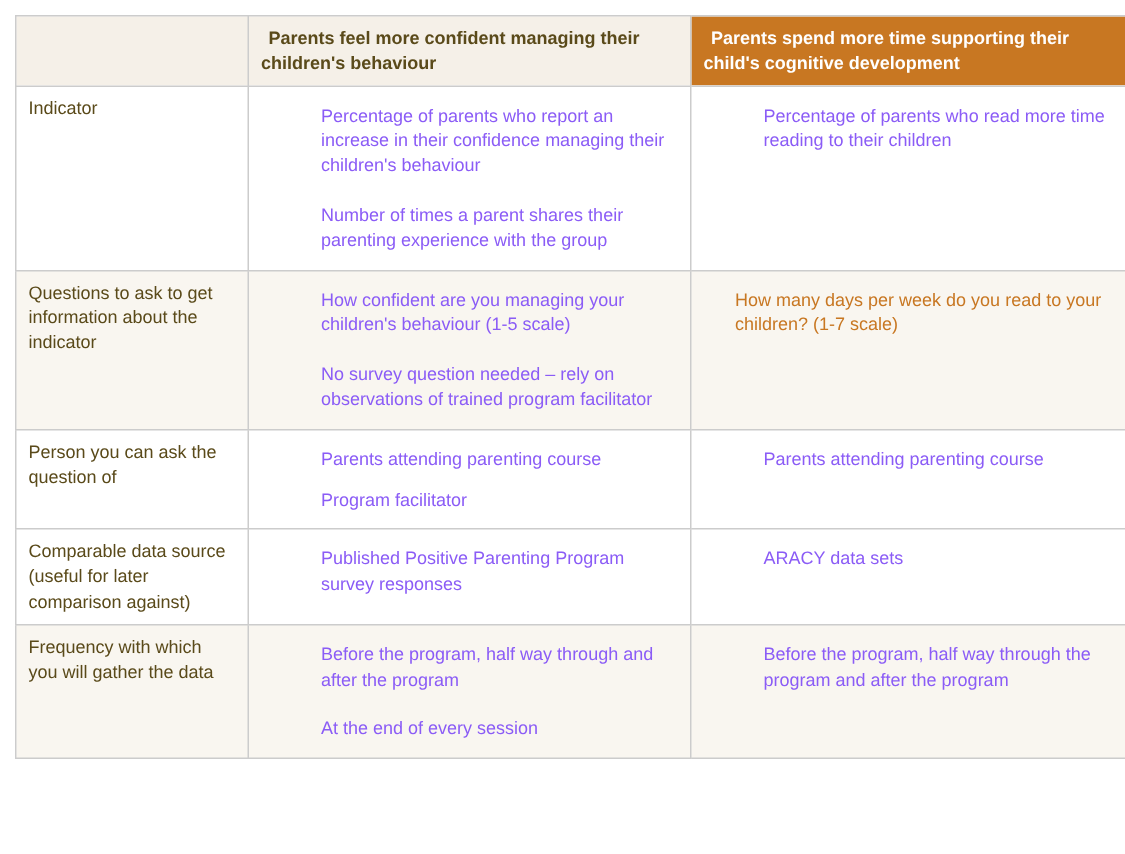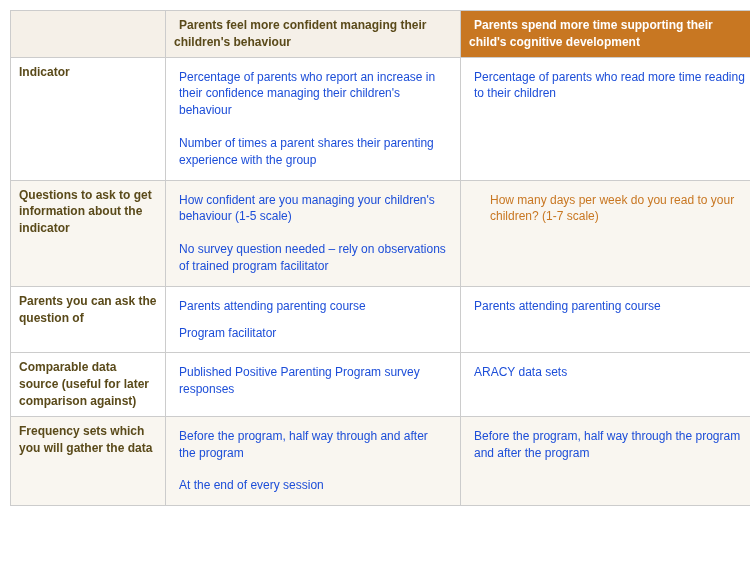--- a/index.html
+++ b/index.html
@@ -17,37 +17,38 @@
     col.col1 { width: 155px; }
     col.col2 { width: 295px; }
     col.col3 { width: 300px; }
     td {
       border: 1px solid #ccc;
       padding: 6px 8px;
       vertical-align: top;
       line-height: 1.4;
     }
     .row-label {
-      font-weight: bold;
+      font-weight: normal;
       color: #5a4a1a;
       background: #f5f0e8;
     }
     .header-col2 {
       font-weight: bold;
       color: #5a4a1a;
       background: #f5f0e8;
     }
     .header-col3 {
       font-weight: bold;
       color: #fff;
       background: #c87722;
       margin-left: 40px;
     }
     .cell-text {
-      color: #1d4ed8;
+      color: #8b5cf6;
+      margin-left: 35px;
     }
     .cell-orange {
       color: #c87722;
       margin-left: 16px;
     }
     .row-shaded td {
       background: #f9f6f0;
     }
     .row-white td {
       background: #fff;
@@ -92,21 +93,21 @@
       <td>
         <div class="cell-text">How confident are you managing your children's behaviour (1-5 scale)</div>
         <div class="cell-text" style="margin-top:6px;">No survey question needed – rely on observations of trained program facilitator</div>
       </td>
       <td>
         <div class="cell-orange">How many days per week do you read to your children? (1-7 scale)</div>
       </td>
     </tr>
 
     <tr class="row-white">
-      <td class="row-label">Parents you can ask the question of</td>
+      <td class="row-label">Person you can ask the question of</td>
       <td>
         <div class="cell-text">Parents attending parenting course</div>
         <div class="cell-text">Program facilitator</div>
       </td>
       <td>
         <div class="cell-text">Parents attending parenting course</div>
       </td>
     </tr>
 
 
@@ -114,21 +115,21 @@
       <td class="row-label">Comparable data source (useful for later comparison against)</td>
       <td>
         <div class="cell-text">Published Positive Parenting Program survey responses</div>
       </td>
       <td>
         <div class="cell-text">ARACY data sets</div>
       </td>
     </tr>
 
     <tr class="row-shaded">
-      <td class="row-label">Frequency sets which you will gather the data</td>
+      <td class="row-label">Frequency with which you will gather the data</td>
       <td>
         <div class="cell-text">Before the program, half way through and after the program</div>
         <div class="cell-text" style="margin-top:6px;">At the end of every session</div>
       </td>
       <td>
         <div class="cell-text">Before the program, half way through the program and after the program</div>
       </td>
     </tr>
 
   </tbody>

